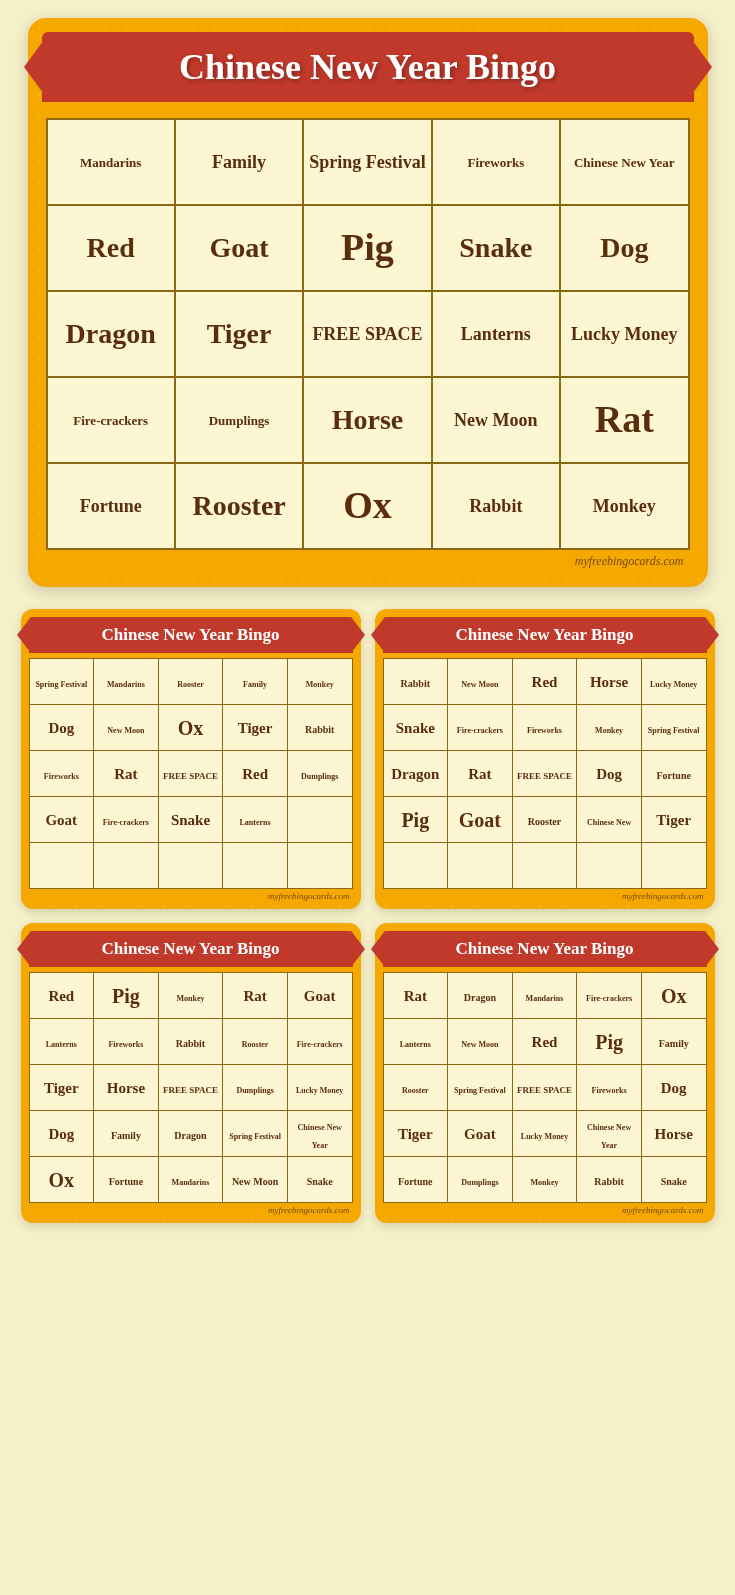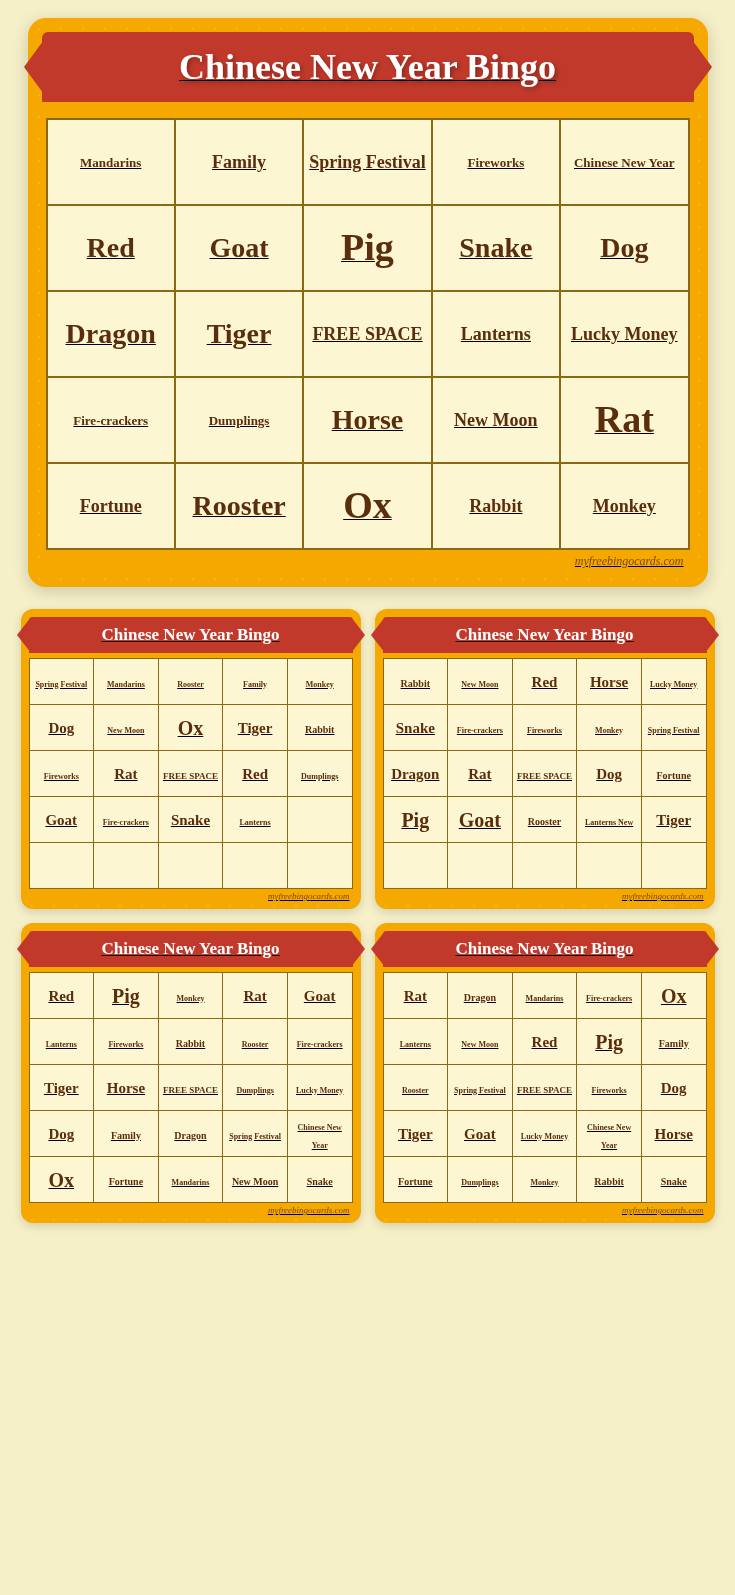--- a/index.html
+++ b/index.html
@@ -182,21 +182,20 @@
       font-size: 9px;
       padding: 2px 3px 0 0;
       font-style: italic;
     }
 
     
     .main-card, .small-card {
       background-image: radial-gradient(circle, rgba(255,200,0,0.5) 1px, transparent 1px);
       background-size: 22px 22px;
       background-color: #f5a800;
-      text-decoration: underline;
     }
   </style>
 </head>
 <body>
 
 <div class="main-card">
   <div class="banner">
     <span class="banner-title">Chinese New Year Bingo</span>
   </div>
   <div class="bingo-grid-wrapper">
@@ -313,21 +312,21 @@
             <td><span class="cell-text size-lg">Dragon</span></td>
             <td><span class="cell-text size-lg">Rat</span></td>
             <td><span class="cell-text size-free">FREE SPACE</span></td>
             <td><span class="cell-text size-lg">Dog</span></td>
             <td><span class="cell-text size-md">Fortune</span></td>
           </tr>
           <tr>
             <td><span class="cell-text size-xl">Pig</span></td>
             <td><span class="cell-text size-xl">Goat</span></td>
             <td><span class="cell-text size-md">Rooster</span></td>
-            <td><span class="cell-text size-sm">Lanterns New</span></td>
+            <td><span class="cell-text size-sm">Chinese New</span></td>
             <td><span class="cell-text size-lg">Tiger</span></td>
           </tr>
           <tr>
             <td><span class="cell-text size-sm"></span></td>
             <td><span class="cell-text size-sm"></span></td>
             <td><span class="cell-text size-sm"></span></td>
             <td><span class="cell-text size-sm"></span></td>
             <td><span class="cell-text size-sm"></span></td>
           </tr>
         </tbody>

